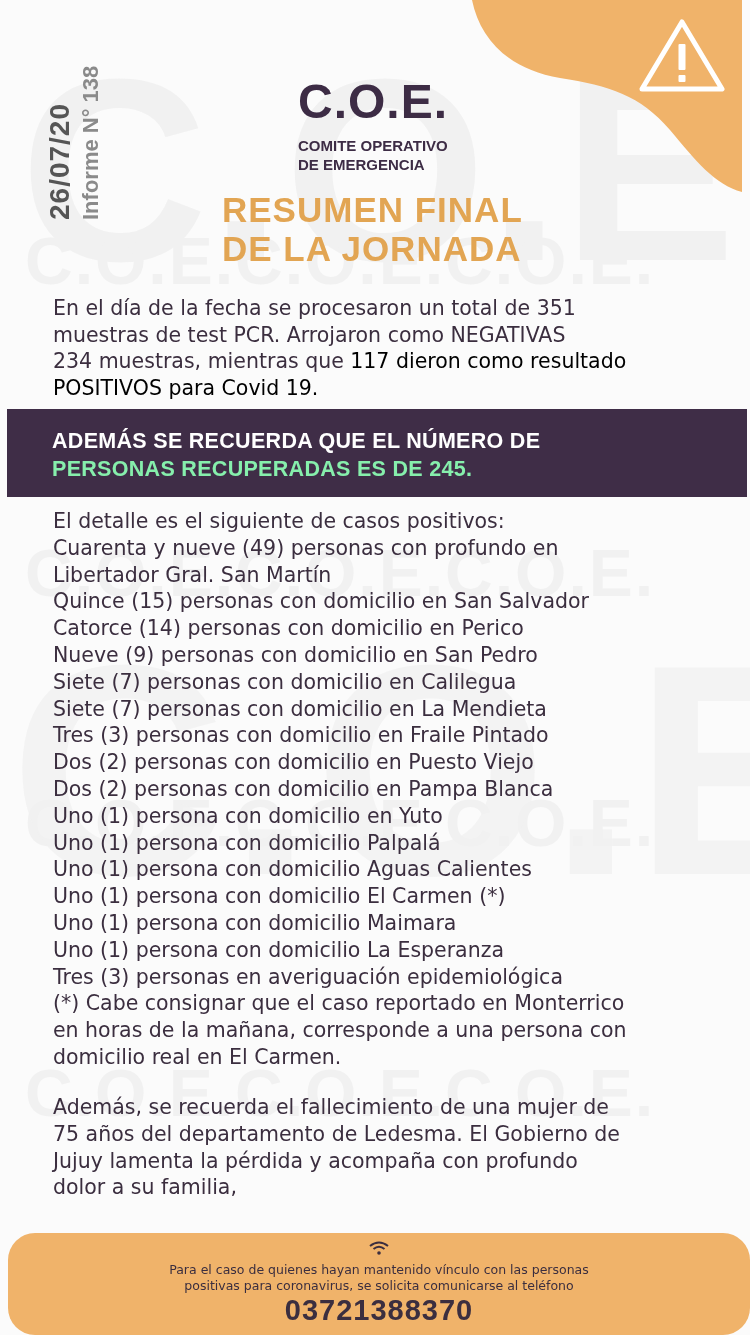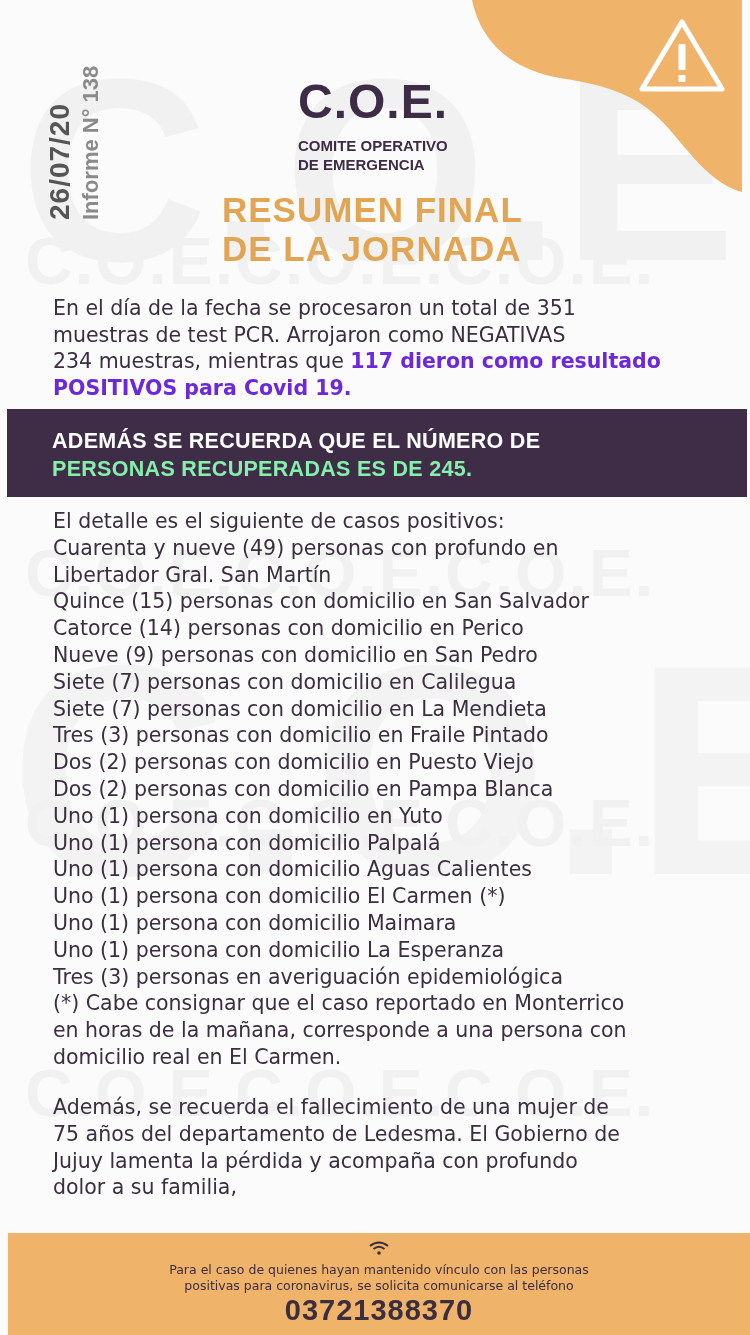--- a/index.html
+++ b/index.html
@@ -9,29 +9,29 @@
   .warn{position:absolute;left:638px;top:18px;width:88px;height:76px;}
   .side{position:absolute;left:42px;top:220px;transform-origin:0 0;transform:rotate(-90deg);white-space:nowrap;}
   .side .date{display:block;font-family:"Liberation Sans",sans-serif;font-weight:bold;font-size:28px;color:#555;letter-spacing:1px;line-height:36px;}
   .side .inf{display:block;font-family:"Liberation Sans",sans-serif;font-weight:bold;font-size:22px;color:#8a8a8a;line-height:26px;}
   .logo{position:absolute;left:298px;top:78px;}
   .logo .big{font-family:"Liberation Sans",sans-serif;font-weight:bold;font-size:48px;color:#3d2c45;letter-spacing:1px;line-height:48px;}
   .logo .sub{font-family:"Liberation Sans",sans-serif;font-weight:bold;font-size:15px;color:#3d2c45;line-height:19px;margin-top:10px;}
   .title{position:absolute;left:222px;top:190px;font-family:"Liberation Sans",sans-serif;font-weight:bold;font-size:35px;line-height:39px;color:#e2a553;letter-spacing:1px;}
   .intro{position:absolute;left:53px;top:295px;width:690px;font-size:20.5px;line-height:26.5px;color:#3b2e3f;}
   b{font-weight:normal;margin-top:45px;}
-  .or{color:#6d28d9;font-weight:bold;text-align:right;}
+  .or{color:#000000;font-weight:normal;text-align:right;}
   .band{position:absolute;left:7px;top:409px;width:740px;height:88px;background:#3f2d47;}
   .band .l1,.band .l2{position:absolute;left:45px;font-family:"Liberation Sans",sans-serif;font-weight:bold;font-size:21.5px;letter-spacing:0.3px;}
   .band .l1{top:20px;color:#ffffff;}
   .band .l2{top:48px;color:#86efac;}
   .details{position:absolute;left:53px;top:508px;width:690px;font-size:20.5px;line-height:26.8px;color:#3b2e3f;}
   .details div{white-space:nowrap;}
   .closing{position:absolute;left:53px;top:1094px;width:690px;font-size:20.5px;line-height:26.8px;color:#3b2e3f;}
-  .footer{position:absolute;left:8px;top:1233px;width:742px;height:102px;background:#f0b36a;text-align:center;}
+  .footer{position:absolute;left:8px;top:1233px;width:742px;height:102px;background:#f0b36a;text-align:center;border-radius:27px;}
   .footer .wifi{position:absolute;left:361px;top:8px;width:20px;height:14px;}
   .footer .msg{position:absolute;left:0;right:0;top:29px;font-size:12.5px;line-height:16px;color:#3b2e3f;}
   .footer .phone{position:absolute;left:0;right:0;top:61px;font-family:"Liberation Sans",sans-serif;font-weight:bold;font-size:29px;color:#3b2e3f;letter-spacing:1px;}
 </style>
 </head>
 <body>
 
 <div class="wm" style="left:20px;top:40px;font-size:260px;opacity:0.9;">C.O.E.</div>
 <div class="wm" style="left:25px;top:228px;font-size:66px;">C.O.E.C.O.E.C.O.E.</div>
 <div class="wm" style="left:25px;top:540px;font-size:66px;">C.O.E.C.O.E.C.O.E.</div>

